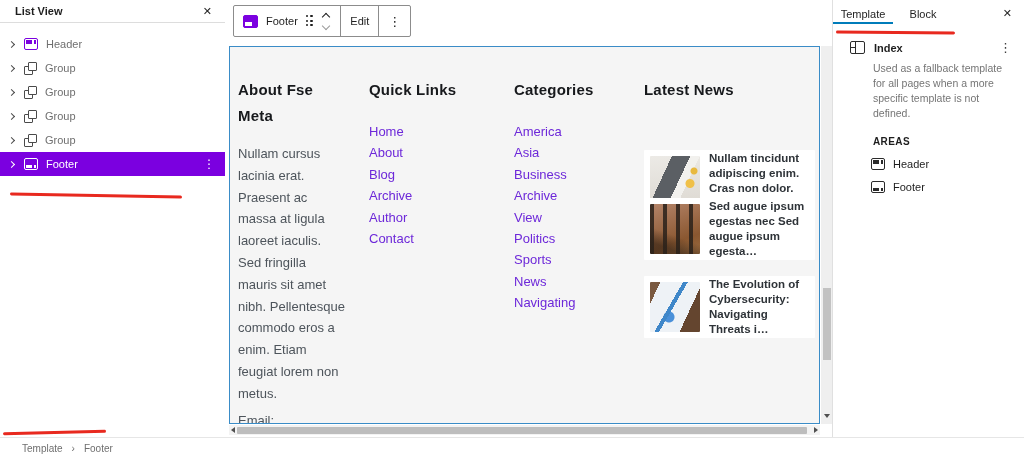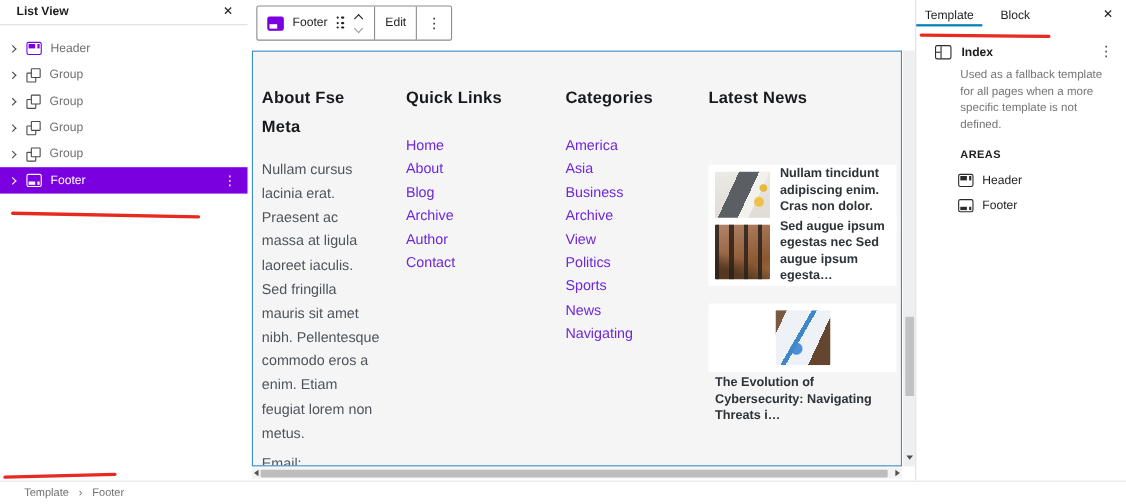--- a/index.html
+++ b/index.html
@@ -68,21 +68,21 @@
   .fcol { position:absolute; top:30px; }
   .fcol1 { left:8px; width:112px; }
   .about-text { margin-top:14px; font-size:13px; line-height:21.8px; color:#4d545b; width:109px; }
   .about-clip { margin-top:8px; font-size:13px; color:#4d545b; }
   .fcol2 { left:139px; }
   .fcol3 { left:284px; }
   .fcol4 { left:414px; width:171px; }
   .flinks { margin-top:18px; }
   .flinks a { display:block; font-size:13px; color:#6d28d9; line-height:21.4px; text-decoration:none; cursor:pointer; }
   .news-card { position:absolute; left:414px; width:171px; height:62px; background:#fff; display:flex; align-items:center; padding:6px; gap:9px; border-radius:1px; }
-  #card1 { top:74px;margin-top:29px; } #card2 { top:151px; } #card3 { top:229px;flex-direction:column; }
+  #card1 { top:74px;margin-top:29px; } #card2 { top:151px; } #card3 { top:229px; }
   .nc-img { width:50px; height:50px; flex:none; border-radius:1px; }
   .img-laptop-desk {
     background:
       radial-gradient(circle at 80% 55%, #f0c048 0 4px, transparent 5px),
       radial-gradient(circle at 88% 30%, #e8b93f 0 3px, transparent 4px),
       linear-gradient(115deg, transparent 30%, #5b5f64 30% 55%, #f2f1ee 55% 68%, transparent 68%),
       linear-gradient(175deg, #eceae6, #ddd9d2);
   }
   .img-wooden-room {
     background:

